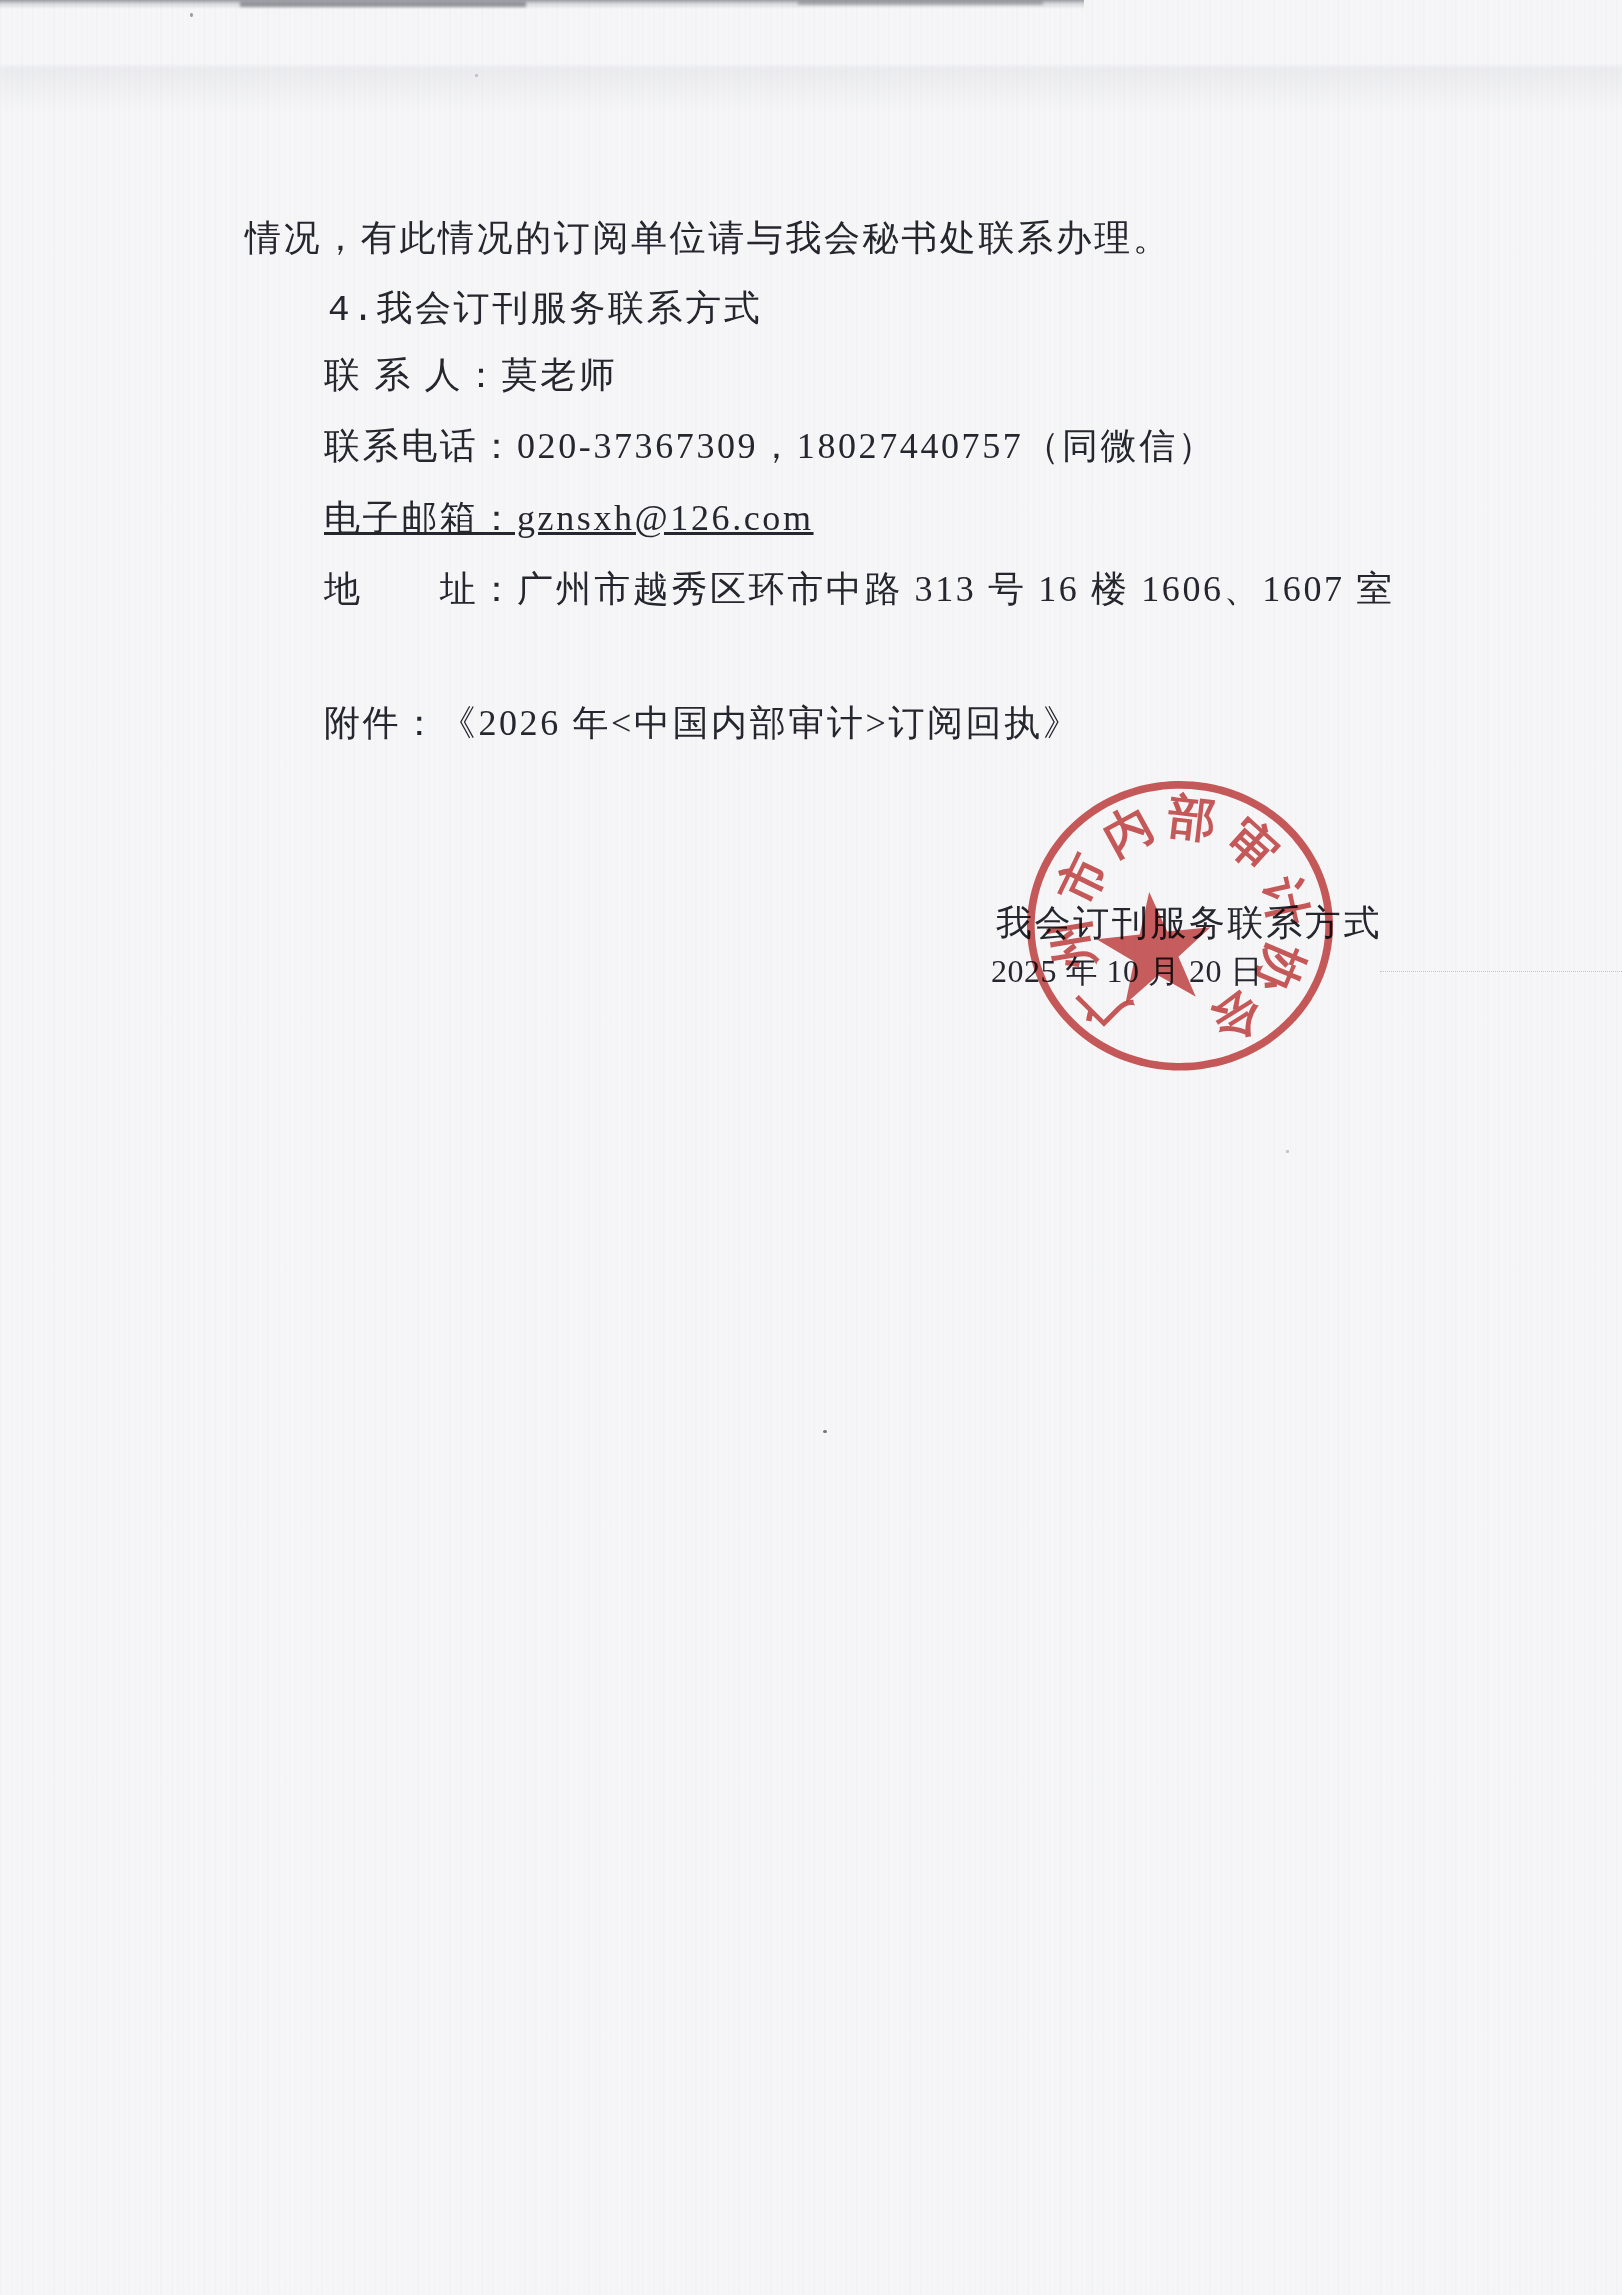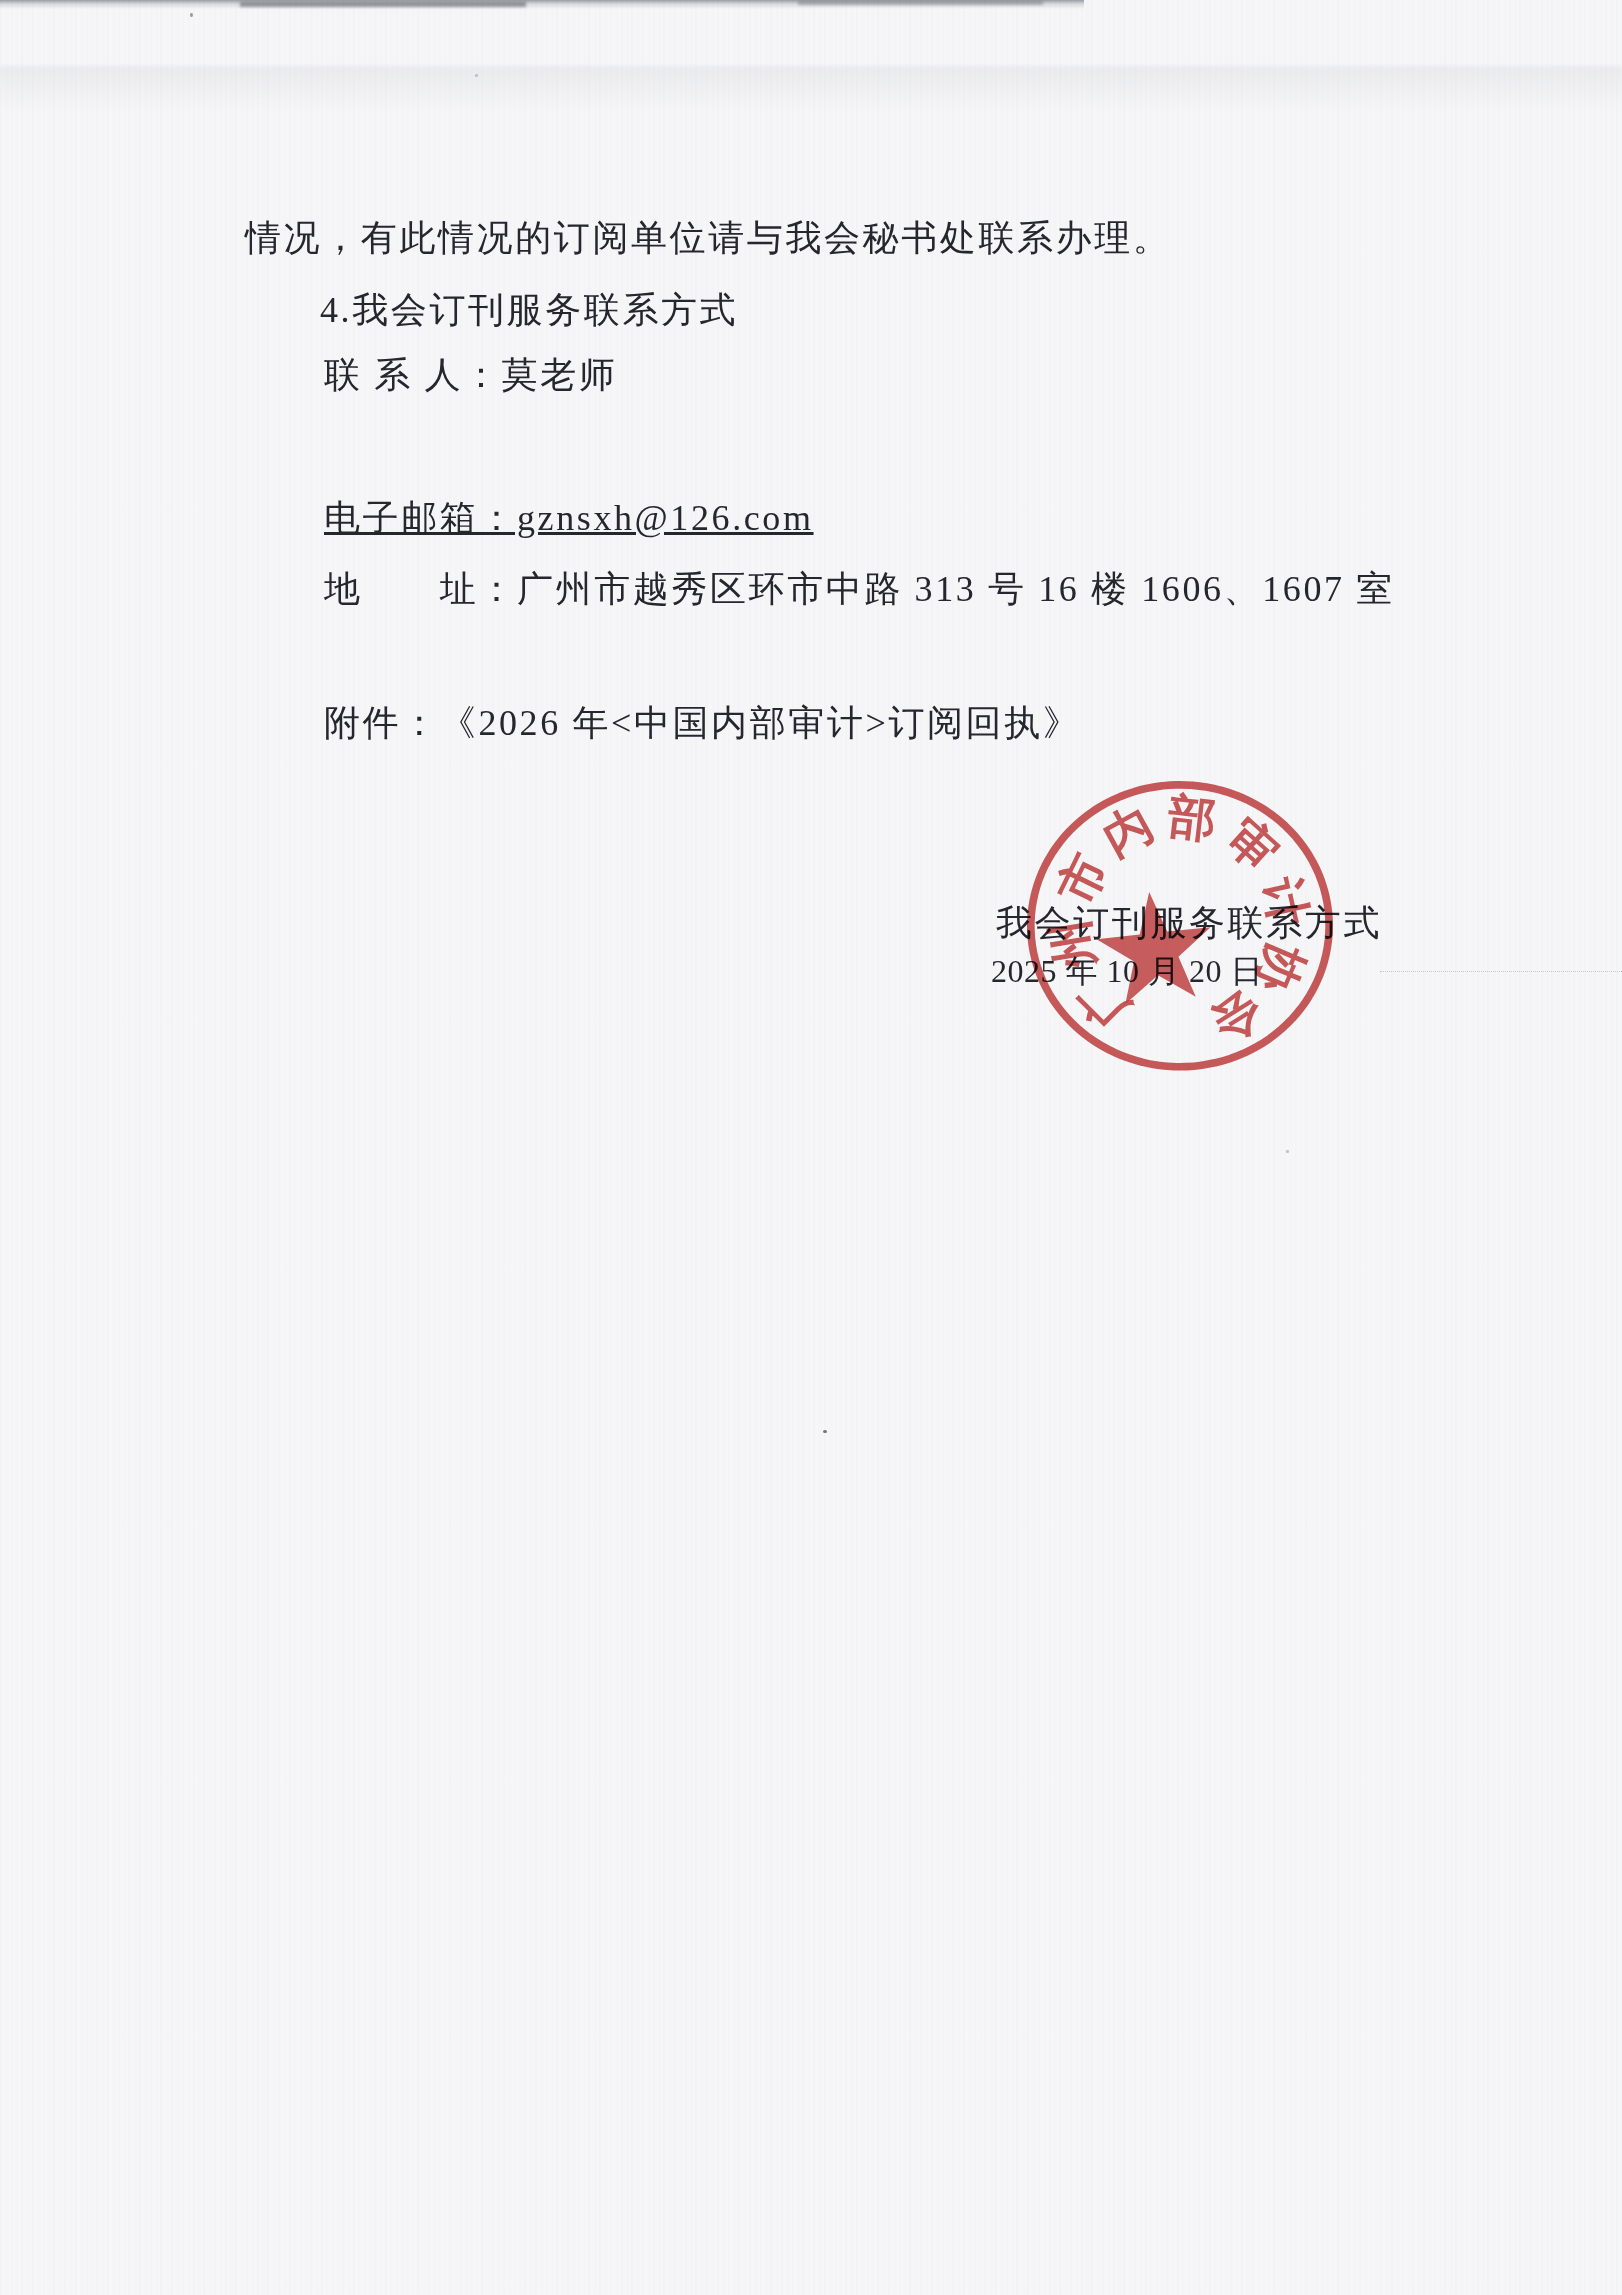--- a/index.html
+++ b/index.html
@@ -24,21 +24,21 @@
   }
   .txt {
     position: absolute;
     color: #26262e;
     font-size: 36px;
     letter-spacing: 2.6px;
     white-space: pre;
     line-height: 1.1;
   }
   .l1 { left: 245px;  top: 219px;  }
-  .l2 { left: 320px;  top: 291px;  }
+  .l2 { left: 328px;  top: 291px; font-family: Liberation Mono, monospace;  }
   .l3 { left: 324px;  top: 356px;  }
   .l4 { left: 324px;  top: 427px;  }
   .l5 { left: 324px;  top: 499px; text-decoration: underline;  }
   .l6 { left: 324px;  top: 570px; text-align: center; }
   .l7 { left: 324px;  top: 704px; }
   .sig-org  { left: 996px; top: 904px; font-size: 36px; letter-spacing: 2.6px; }
   .sig-date { left: 991px; top: 954px; font-size: 32px; letter-spacing: 0.5px; }
 
   .seal {
     position: absolute;
@@ -108,20 +108,21 @@
 <div class="page">
 
   <div class="scan-band-top"></div>
   <div class="scan-band-core"></div>
   <div class="scan-band-core2"></div>
   <div class="scan-smudge"></div>
 
   <div class="txt l1">情况，有此情况的订阅单位请与我会秘书处联系办理。</div>
   <div class="txt l2">4.我会订刊服务联系方式</div>
   <div class="txt l3">联 系 人：莫老师</div>
+  <div class="txt l4">联系电话：020-37367309，18027440757（同微信）</div>
   <div class="txt l5">电子邮箱：gznsxh@126.com</div>
   <div class="txt l6">地　　址：广州市越秀区环市中路 313 号 16 楼 1606、1607 室</div>
   <div class="txt l7">附件：《2026 年&lt;中国内部审计&gt;订阅回执》</div>
 
   <div class="txt sig-org">我会订刊服务联系方式</div>
   <div class="txt sig-date">2025 年 10 月 20 日</div>
 
   <svg class="seal" width="332" height="332" viewBox="0 0 650 650">
     <ellipse class="seal-ring" cx="323" cy="307" rx="292" ry="276"></ellipse>
     <g>

